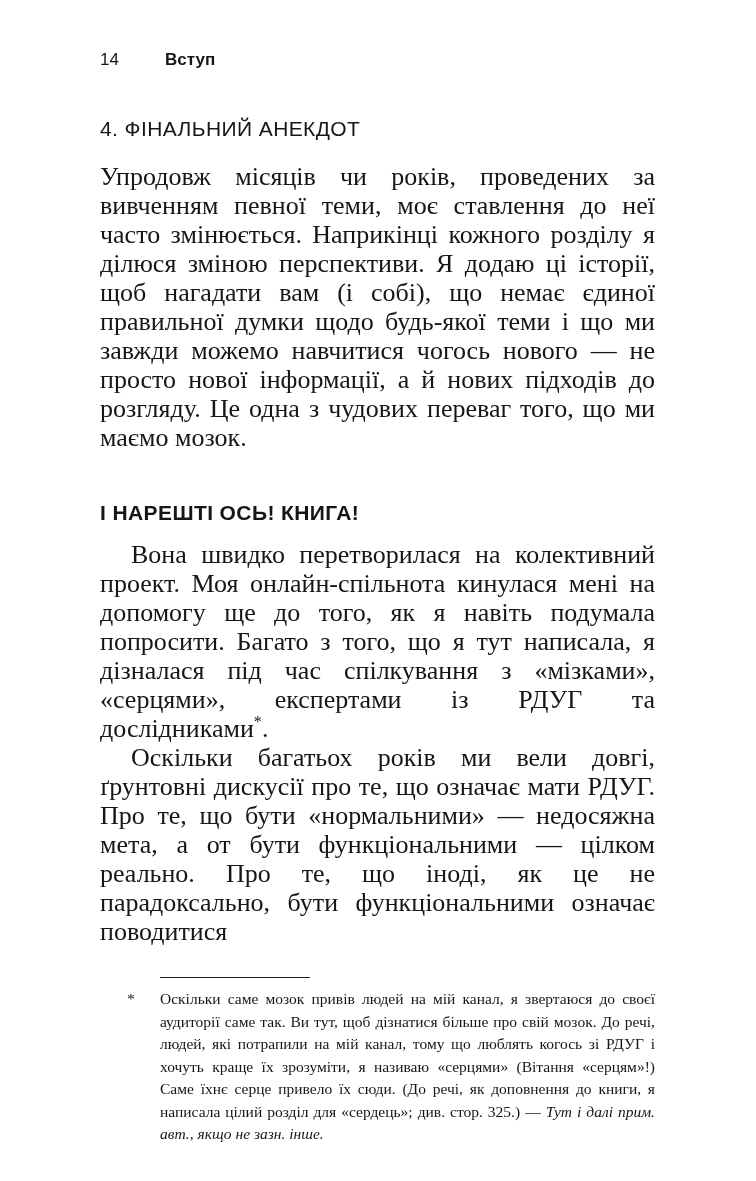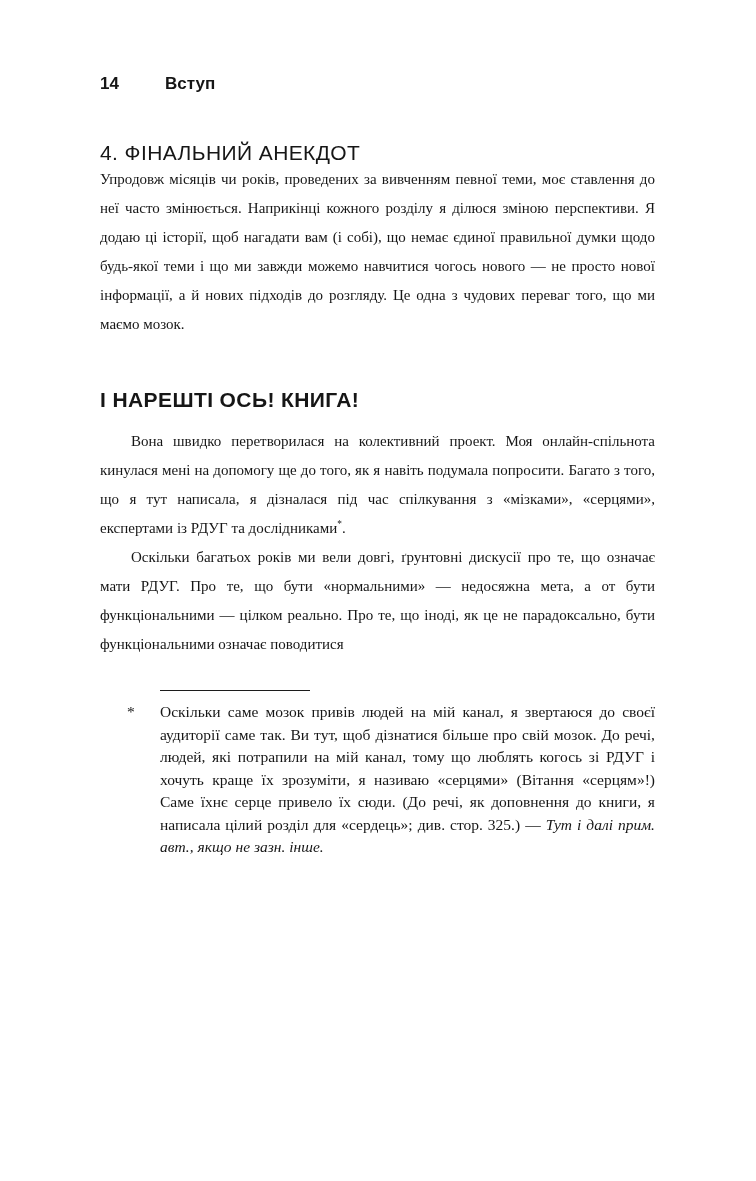--- a/index.html
+++ b/index.html
@@ -21,44 +21,44 @@
   
   .running-header {
     display: flex;
     align-items: baseline;
     font-family: "Liberation Sans", sans-serif;
     font-size: 17px;
     margin-bottom: 0;
   }
   .page-number {
     width: 65px;
-    font-weight: 700;
-    margin-top: 24px;
+    font-weight: 400;
   }
   .running-head {
     font-weight: 700;
   }
   
   .section-heading {
     font-family: "Liberation Sans", sans-serif;
     font-size: 21px;
     letter-spacing: 0.4px;
   }
   .h-light {
     font-weight: 400;
     margin-top: 47px;
+    margin-bottom: 21px;
   }
   .h-bold {
     font-weight: 700;
     margin-top: 49px;
     margin-bottom: 15px;
   }
   
   p.body {
-    font-size: 15px;
+    font-size: 26px;
     line-height: 29px;
     text-align: justify;
     hyphens: auto;
     -webkit-hyphens: auto;
   }
   p.indent { text-indent: 31px; }
   sup.fn-ref {
     font-size: 62%;
     line-height: 0;
     vertical-align: super;

